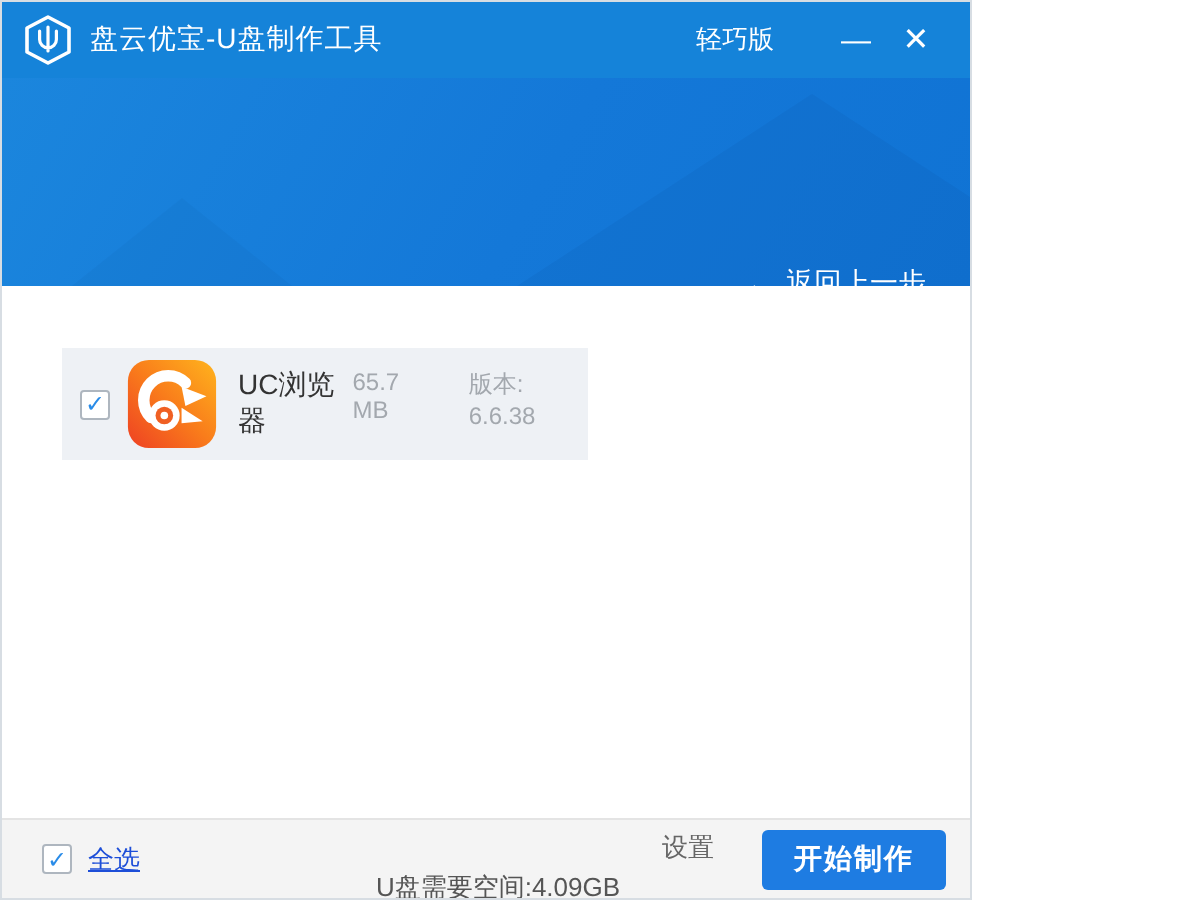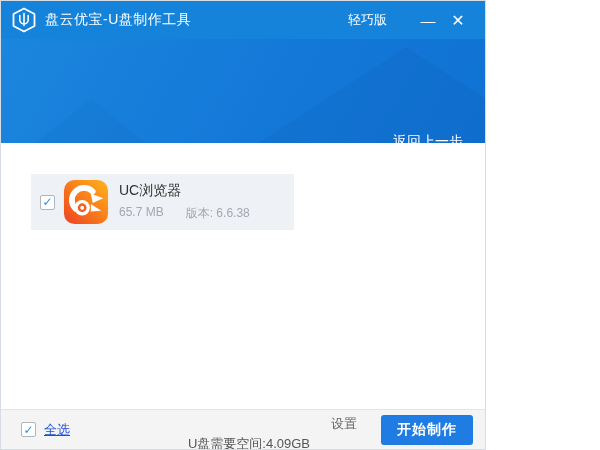--- a/index.html
+++ b/index.html
@@ -71,21 +71,21 @@
     cursor:pointer;
   }
   .checkbox {
     width:15px; height:15px; background:#fff;
     border:1px solid #aeb6bf; border-radius:2px;
     display:flex; align-items:center; justify-content:center;
     font-size:12px; line-height:1; color:#2a8ce8; cursor:pointer;
     flex:0 0 15px;
   }
   .soft-card .appicon { width:46px; height:46px; margin:0 10px 0 8px; flex:0 0 46px; }
-  .soft-info { display:flex; flex-direction:column; gap:5px; }
+  .soft-info { display:flex; gap:5px; }
   .soft-name { font-size:14px; color:#333; }
   .soft-meta { font-size:12px; color:#a3a8ae; display:flex; gap:22px; }
 
   
   .footer {
     height:40px; flex:0 0 40px;
     background:#f4f4f4; border-top:1px solid #e4e4e4;
     display:flex; align-items:center;
     padding:0 12px 0 20px;
     position:relative;

